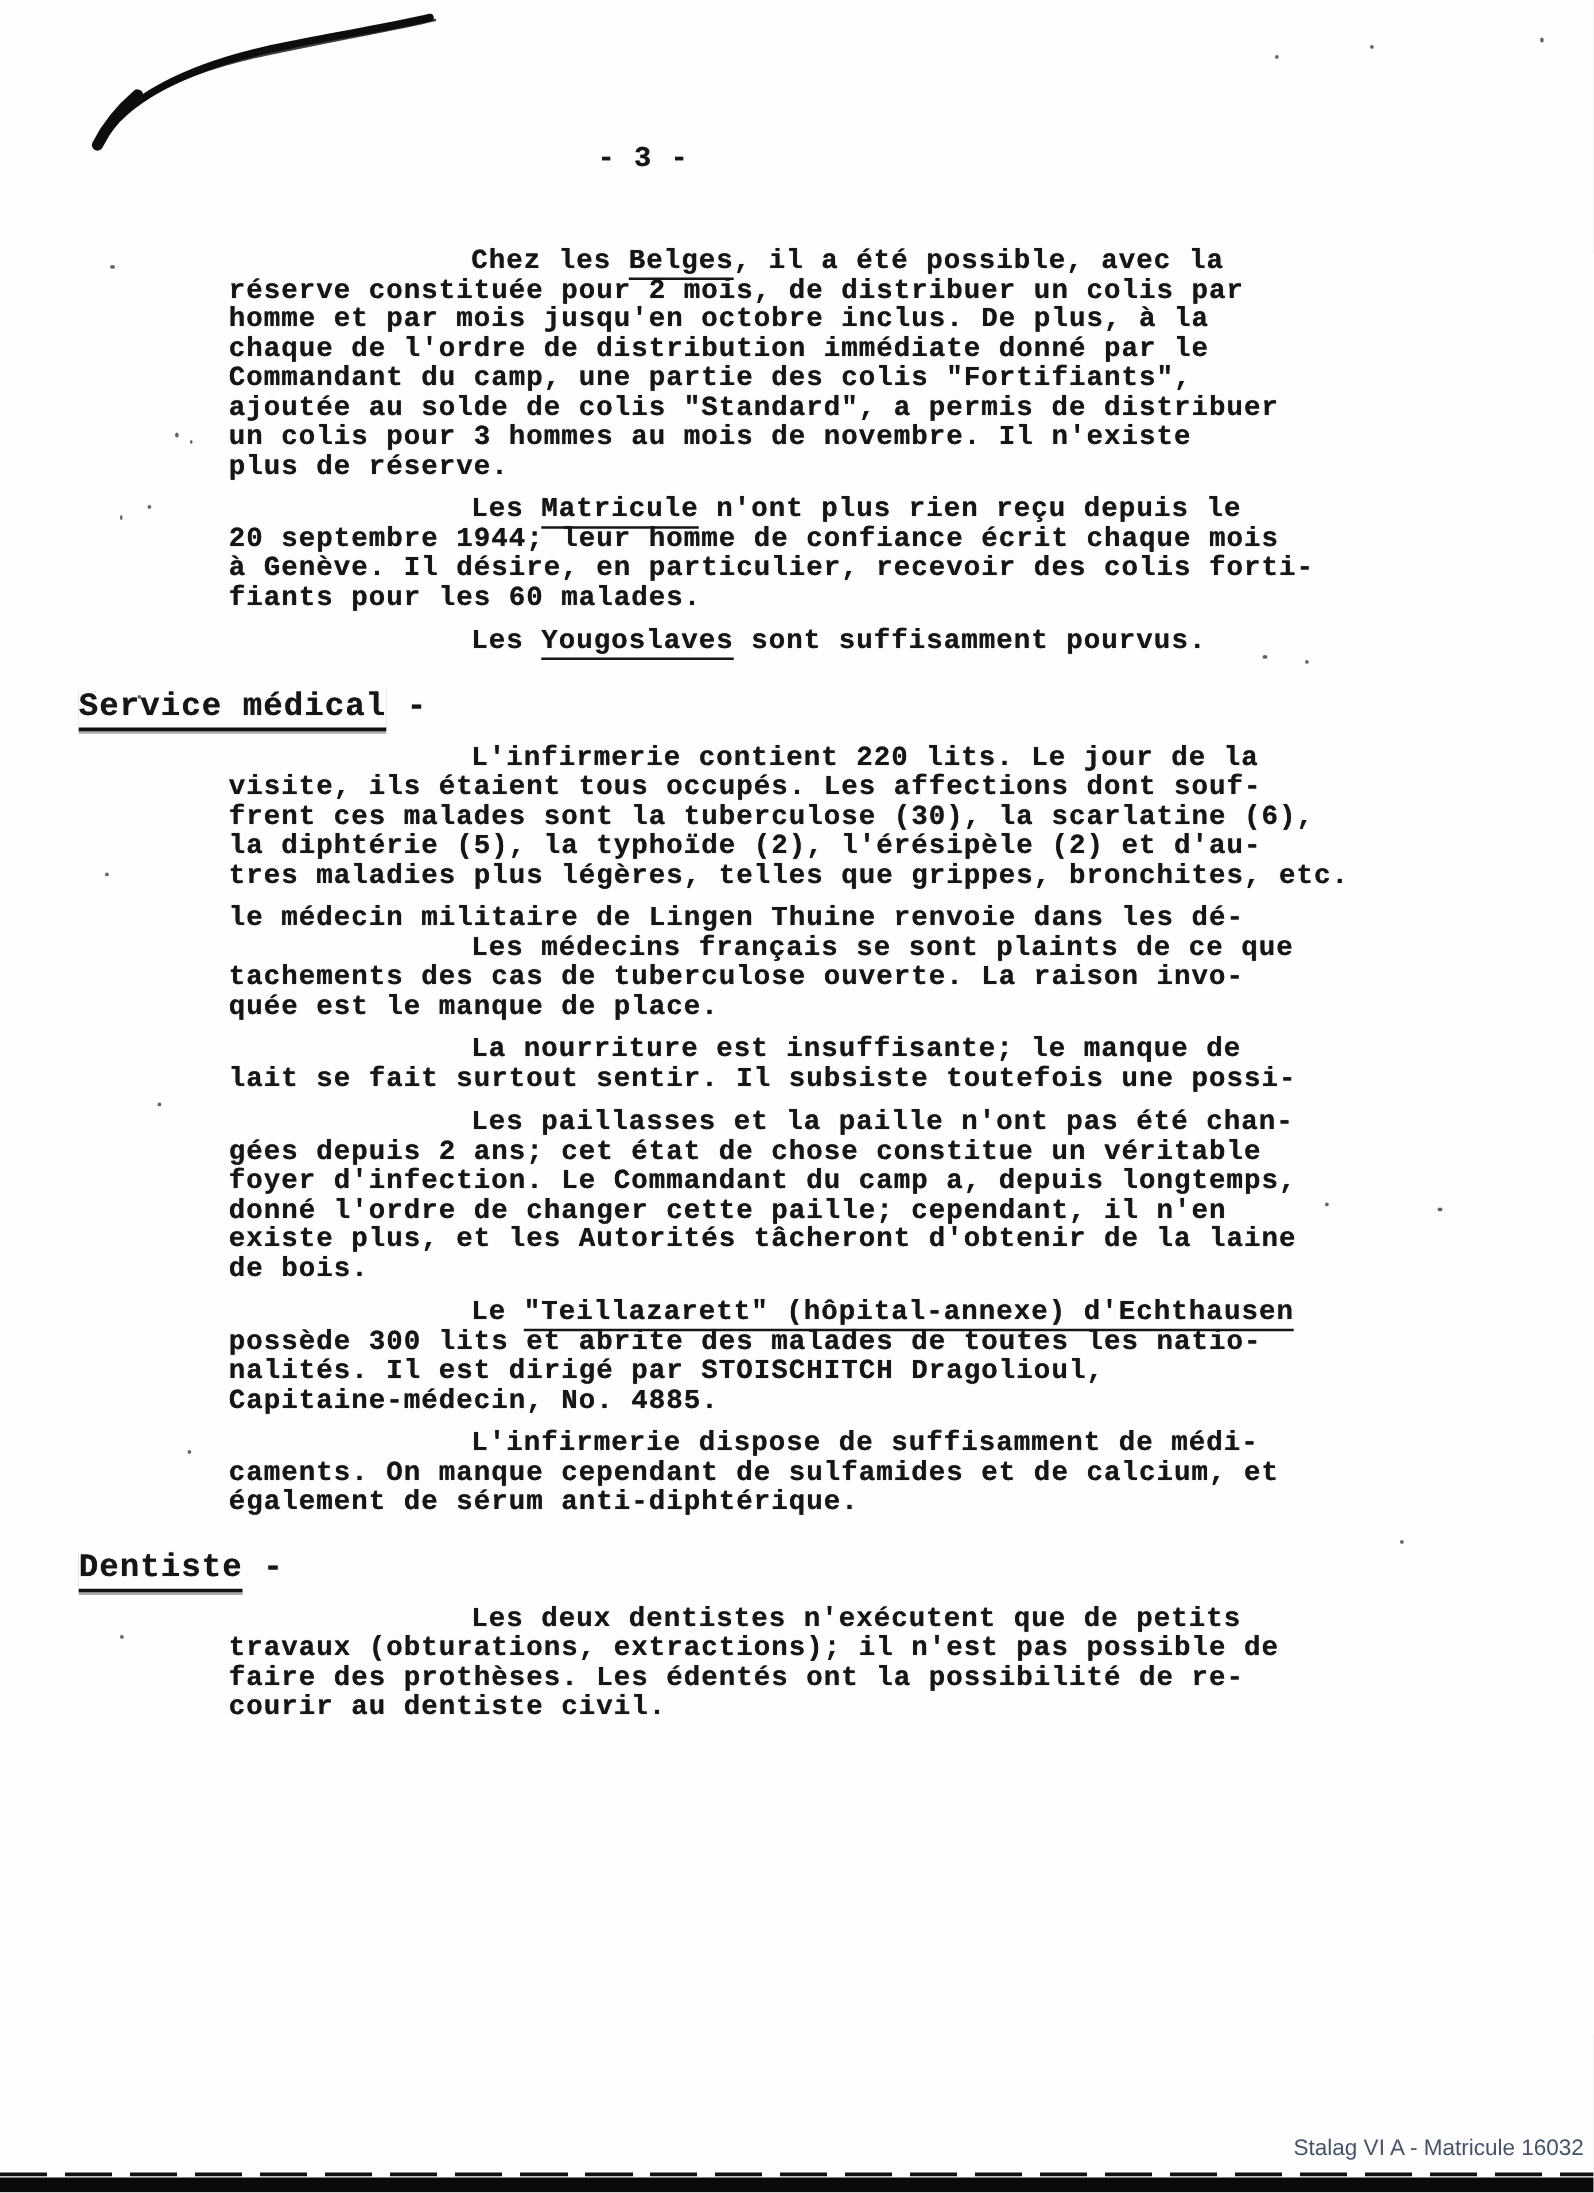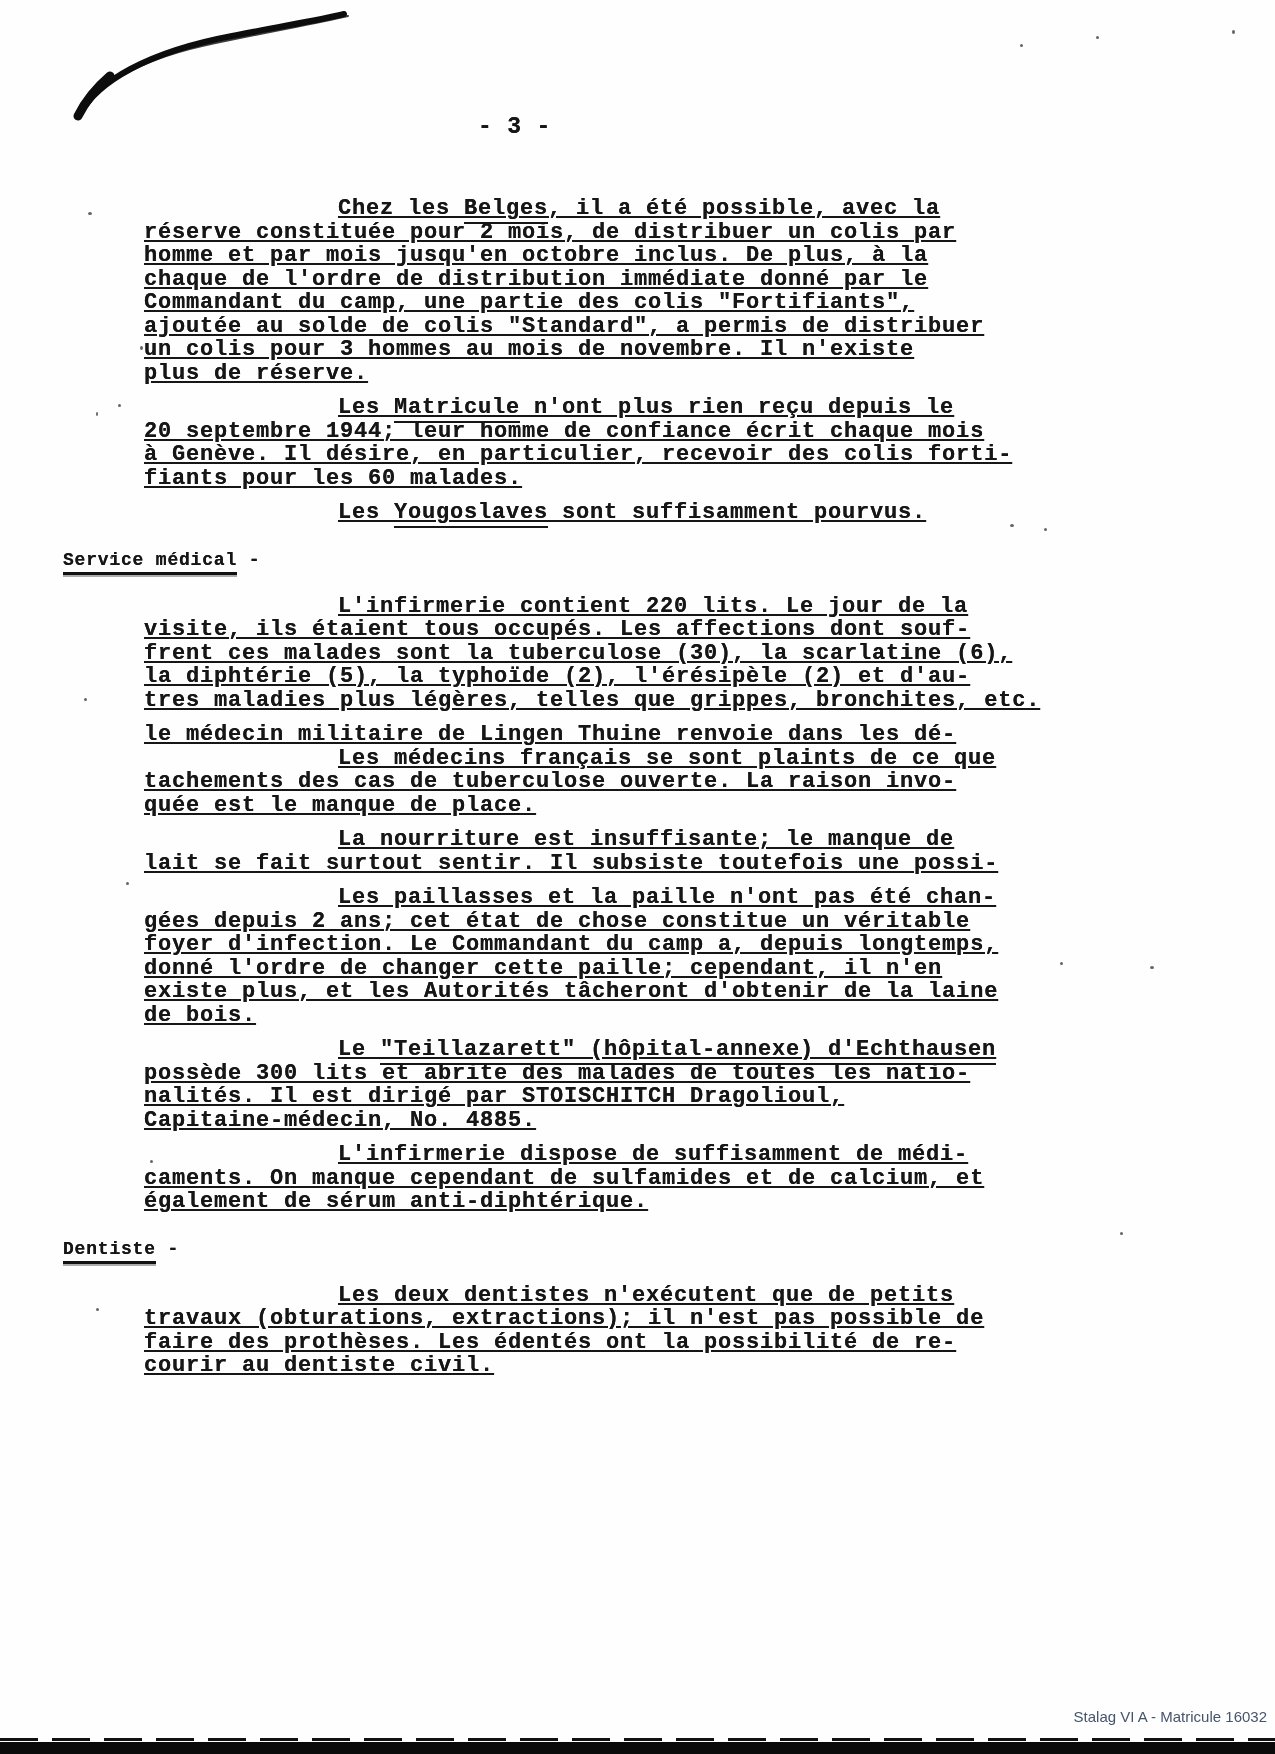--- a/index.html
+++ b/index.html
@@ -18,41 +18,41 @@
     letter-spacing:0.8px;
     text-shadow:0 0 0.6px rgba(10,10,10,.85);
   }
   .page-number{
     position:absolute;top:114px;left:478px;
     font-size:23px;
   }
   .doc-body{
     position:absolute;top:196px;left:63px;width:1010px;
   }
-  .paragraph{margin:0 0 11px 81px;text-decoration:underline;}
+  .paragraph{margin:0 0 11px 120px;}
   .line{height:23.5px;white-space:nowrap;}
   .line.first{padding-left:194px;}
   .u{border-bottom:2px solid #161616;padding-bottom:1px;}
   .section-heading{
     margin:26px 0 14px 0;
-    font-size:18px;
+    font-size:26px;
     height:30px;
     white-space:nowrap;
   }
   .heading-underline{
     border-bottom:3px solid #111;
     box-shadow:0 2px 0 rgba(17,17,17,.35);
     padding-bottom:2px;
   }
   .pen-stroke{position:absolute;top:4px;left:52px;}
   .footer-label{
     position:absolute;top:1708px;left:0;right:8px;
     text-align:right;
     font-family:"Liberation Sans","DejaVu Sans",sans-serif;
-    font-size:15px;
+    font-size:18px;
     color:#46546b;
   }
   .bottom-line{
     position:absolute;left:0;right:0;top:1738px;height:3px;
     background:repeating-linear-gradient(90deg,#111 0 38px,transparent 38px 52px);
   }
   .bottom-band{
     position:absolute;left:0;right:0;bottom:0;height:12px;
     background:#0a0a0a;
   }

